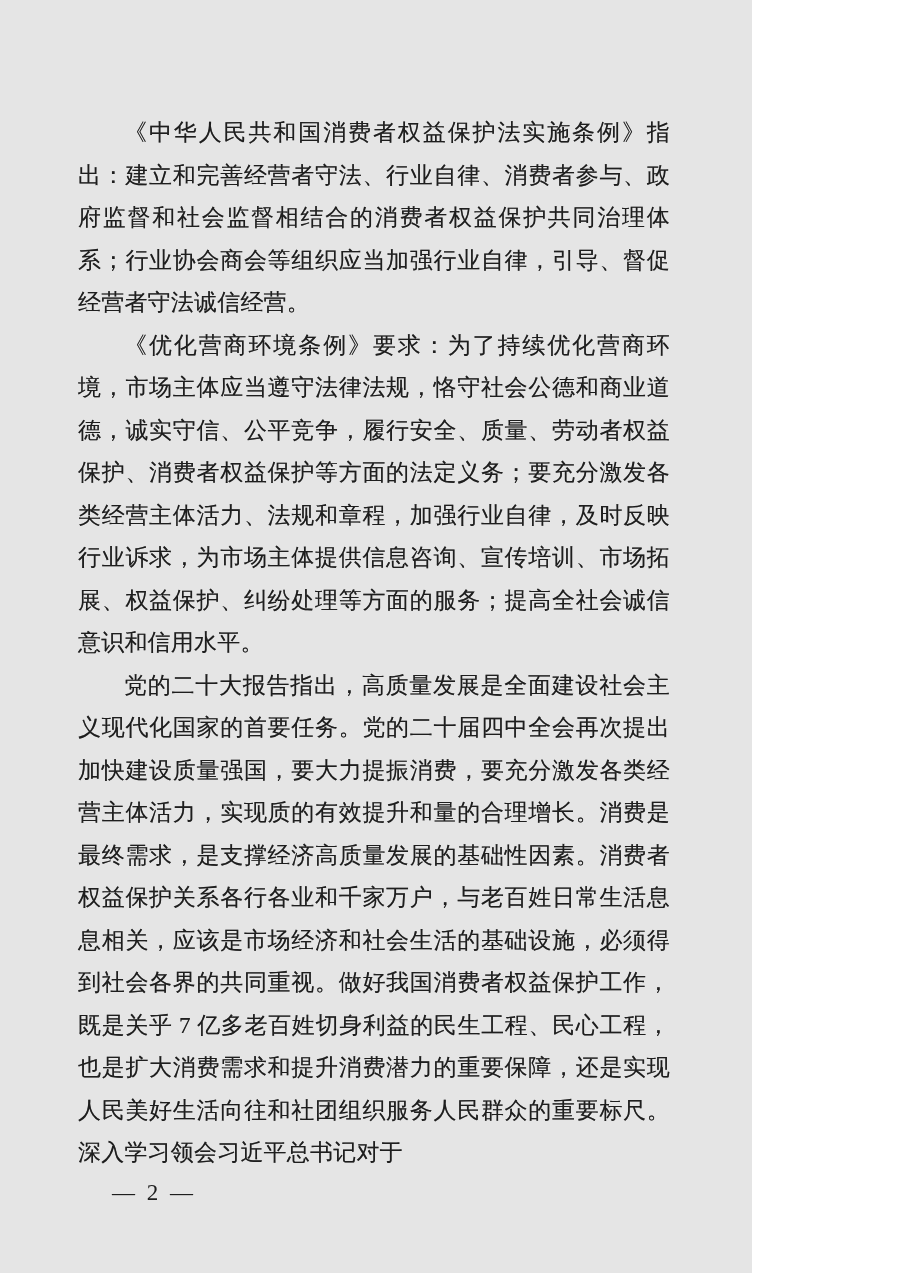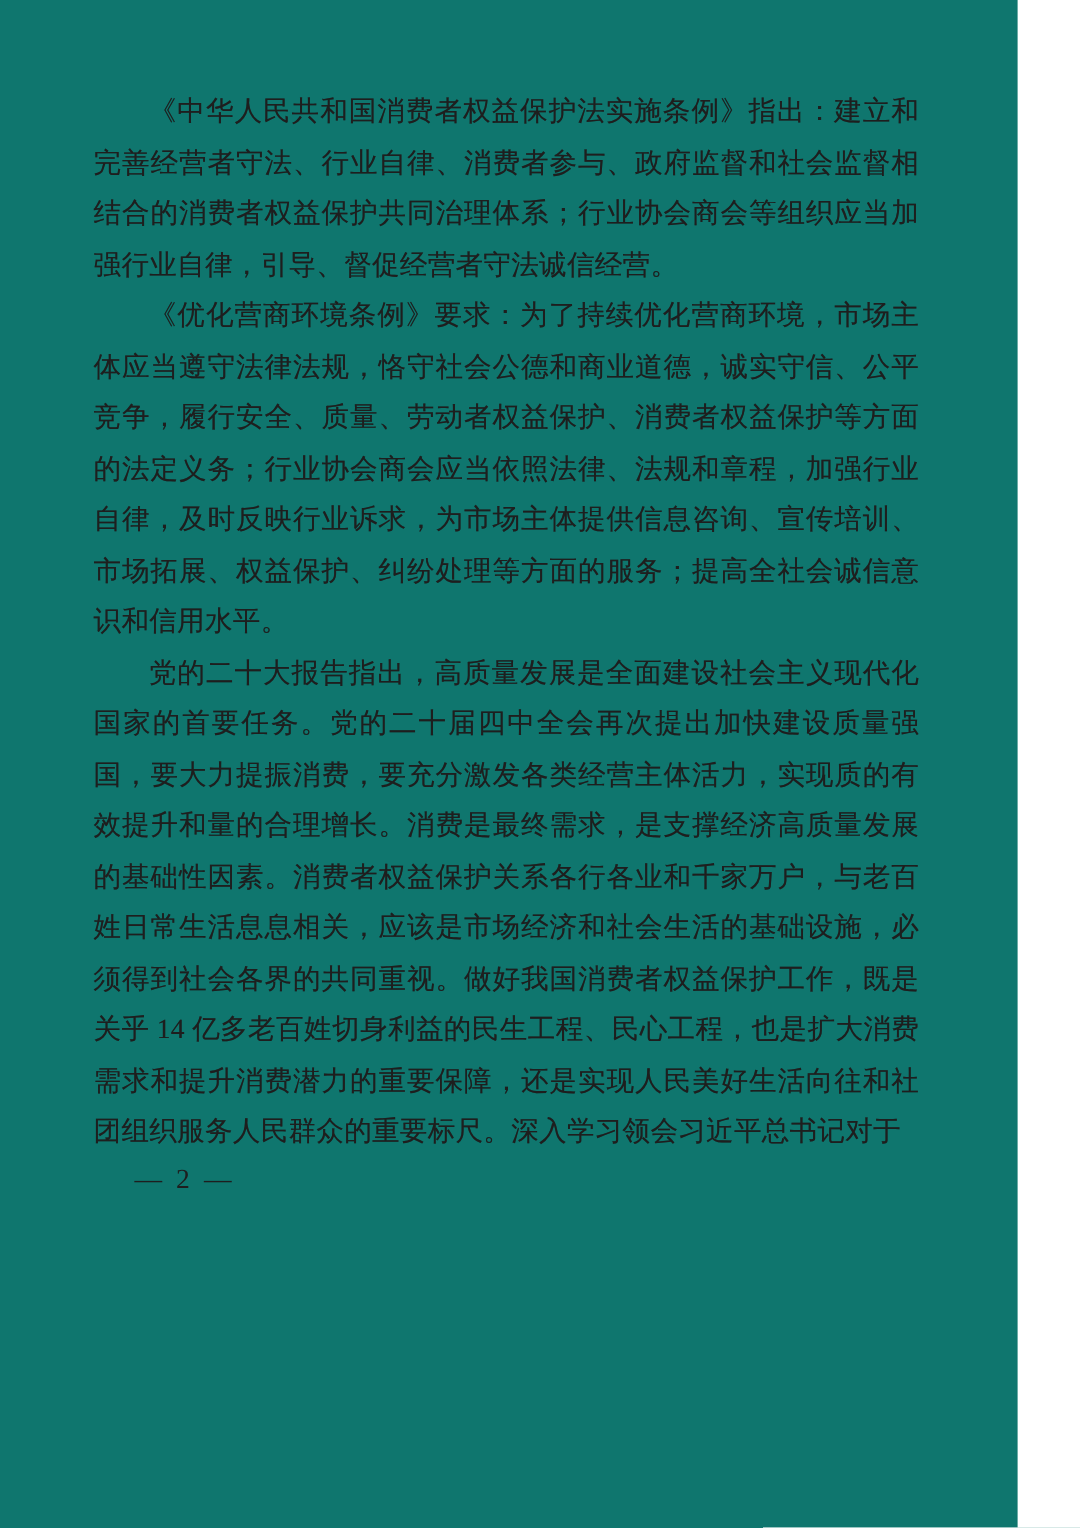--- a/index.html
+++ b/index.html
@@ -8,24 +8,24 @@
     background: #ffffff;
   }
   body {
     width: 900px;
     height: 1273px;
     overflow: hidden;
     font-family: "Liberation Serif", "DejaVu Serif", serif;
   }
   .doc-page {
     box-sizing: border-box;
-    width: 848px;
+    width: 752px;
     height: 1273px;
-    padding: 72px 82px 0 78px;
-    background: #0f766e;
+    padding: 112px 82px 0 78px;
+    background: #e5e5e5;
   }
   .doc-body p {
     margin: 0;
     padding: 0;
     font-size: 23px;
     line-height: 42.5px;
     color: #1e1e1e;
     text-align: justify;
     text-justify: inter-ideograph;
     text-indent: 2em;
@@ -42,17 +42,17 @@
     color: #1e1e1e;
     letter-spacing: 3px;
   }
 </style>
 </head>
 <body>
 
 <div class="doc-page">
   <div class="doc-body">
     <p>《中华人民共和国消费者权益保护法实施条例》指出：建立和完善经营者守法、行业自律、消费者参与、政府监督和社会监督相结合的消费者权益保护共同治理体系；行业协会商会等组织应当加强行业自律，引导、督促经营者守法诚信经营。</p>
-    <p>《优化营商环境条例》要求：为了持续优化营商环境，市场主体应当遵守法律法规，恪守社会公德和商业道德，诚实守信、公平竞争，履行安全、质量、劳动者权益保护、消费者权益保护等方面的法定义务；行业协会商会应当依照法律、法规和章程，加强行业自律，及时反映行业诉求，为市场主体提供信息咨询、宣传培训、市场拓展、权益保护、纠纷处理等方面的服务；提高全社会诚信意识和信用水平。</p>
-    <p>党的二十大报告指出，高质量发展是全面建设社会主义现代化国家的首要任务。党的二十届四中全会再次提出加快建设质量强国，要大力提振消费，要充分激发各类经营主体活力，实现质的有效提升和量的合理增长。消费是最终需求，是支撑经济高质量发展的基础性因素。消费者权益保护关系各行各业和千家万户，与老百姓日常生活息息相关，应该是市场经济和社会生活的基础设施，必须得到社会各界的共同重视。做好我国消费者权益保护工作，既是关乎 14 亿多老百姓切身利益的民生工程、民心工程，也是扩大消费需求和提升消费潜力的重要保障，还是实现人民美好生活向往和社团组织服务人民群众的重要标尺。深入学习领会习近平总书记对于</p>
+    <p>《优化营商环境条例》要求：为了持续优化营商环境，市场主体应当遵守法律法规，恪守社会公德和商业道德，诚实守信、公平竞争，履行安全、质量、劳动者权益保护、消费者权益保护等方面的法定义务；要充分激发各类经营主体活力、法规和章程，加强行业自律，及时反映行业诉求，为市场主体提供信息咨询、宣传培训、市场拓展、权益保护、纠纷处理等方面的服务；提高全社会诚信意识和信用水平。</p>
+    <p>党的二十大报告指出，高质量发展是全面建设社会主义现代化国家的首要任务。党的二十届四中全会再次提出加快建设质量强国，要大力提振消费，要充分激发各类经营主体活力，实现质的有效提升和量的合理增长。消费是最终需求，是支撑经济高质量发展的基础性因素。消费者权益保护关系各行各业和千家万户，与老百姓日常生活息息相关，应该是市场经济和社会生活的基础设施，必须得到社会各界的共同重视。做好我国消费者权益保护工作，既是关乎 7 亿多老百姓切身利益的民生工程、民心工程，也是扩大消费需求和提升消费潜力的重要保障，还是实现人民美好生活向往和社团组织服务人民群众的重要标尺。深入学习领会习近平总书记对于</p>
   </div>
   <div class="page-footer">— 2 —</div>
 </div>
 
 </body></html>

